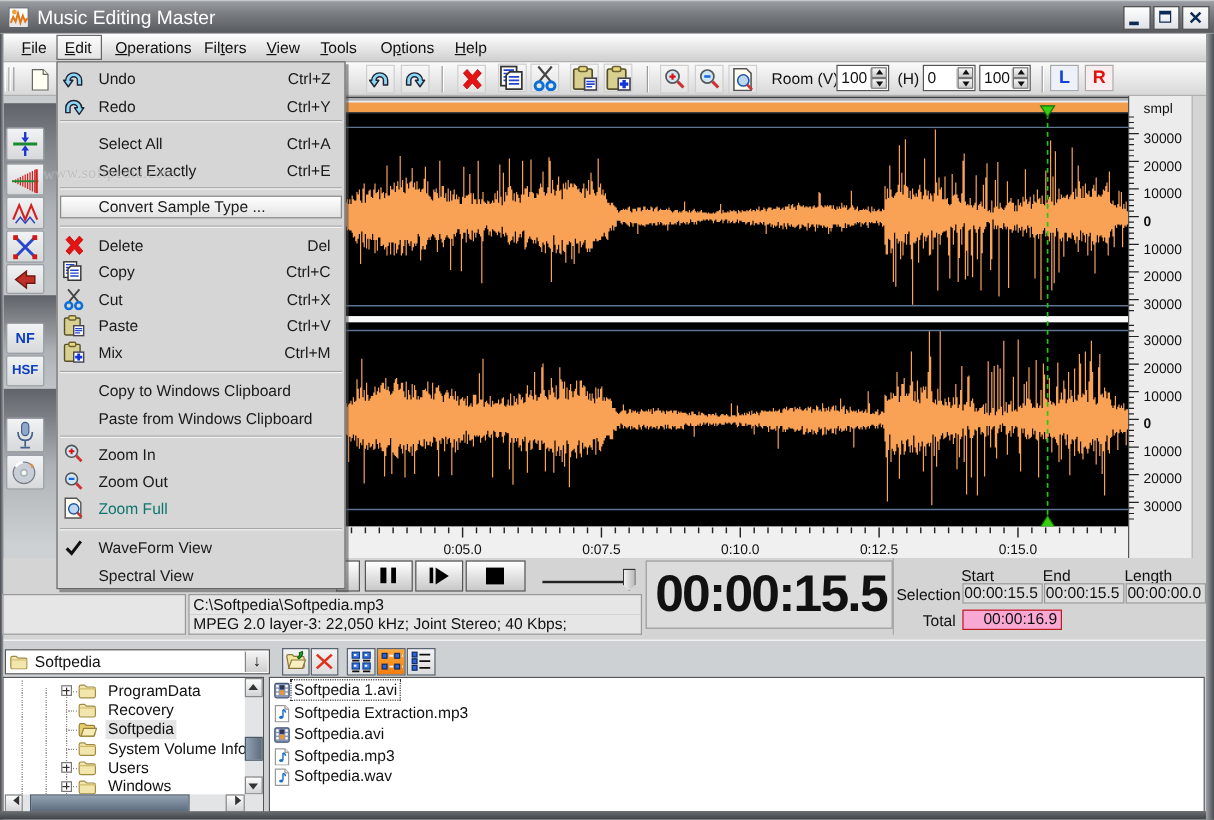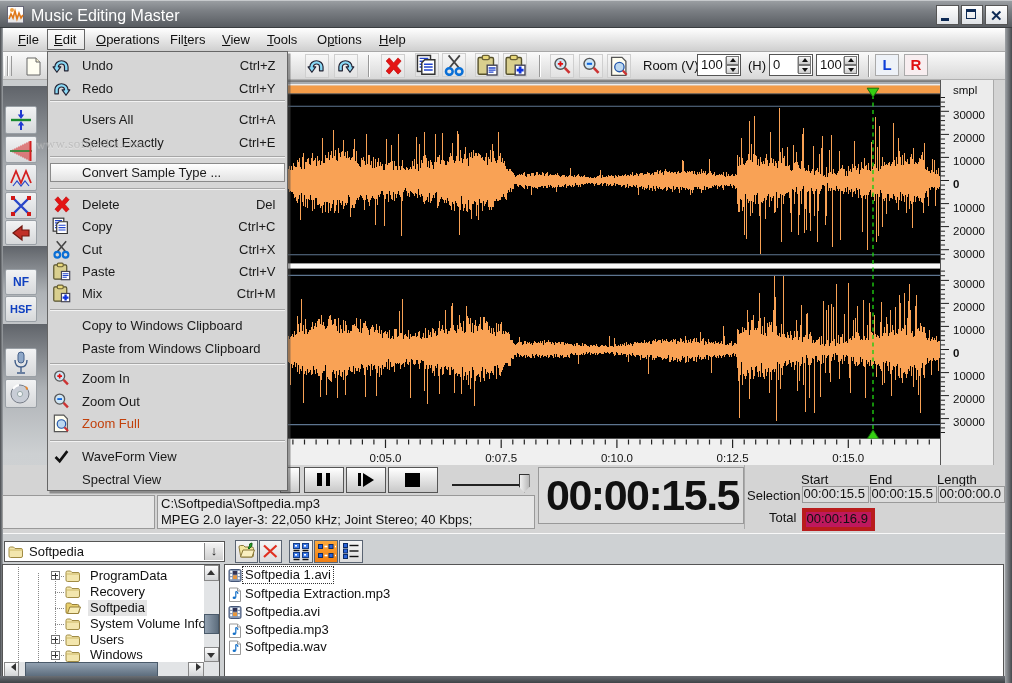--- a/index.html
+++ b/index.html
@@ -299,21 +299,21 @@
   <span class="abs" style="left:543px;top:6px;width:190px;text-align:center;font-size:43px;font-weight:bold;letter-spacing:-1.5px;white-space:nowrap">00:00:15.5</span>
   <div class="abs" style="left:740.5px;top:0;width:1px;height:64px;background:#aaa"></div>
   <span class="abs" style="left:798px;top:7px">Start</span>
   <span class="abs" style="left:866px;top:7px">End</span>
   <span class="abs" style="left:934px;top:7px">Length</span>
   <span class="abs" style="left:744px;top:23px">Selection</span>
   <div class="abs" style="left:798.5px;top:21px;width:64.5px;height:14.5px;background:#dcdcdc;border:1px solid #9a9a9a;line-height:13px;padding-left:1px">00:00:15.5</div>
   <div class="abs" style="left:866.5px;top:21px;width:64.5px;height:14.5px;background:#dcdcdc;border:1px solid #9a9a9a;line-height:13px;padding-left:1px">00:00:15.5</div>
   <div class="abs" style="left:934.5px;top:21px;width:64.5px;height:14.5px;background:#dcdcdc;border:1px solid #9a9a9a;line-height:13px;padding-left:1px">00:00:00.0</div>
   <span class="abs" style="left:766px;top:45px">Total</span>
-  <div class="abs" style="left:798.5px;top:43px;width:64.5px;height:14.5px;background:#be185d;border:4px solid #b91c1c;line-height:13px;padding-left:1px">00:00:16.9</div>
+  <div class="abs" style="left:798.5px;top:43px;width:64.5px;height:14.5px;background:#f9a8d4;border:1px solid #b91c1c;line-height:13px;padding-left:17px">00:00:16.9</div>
   <div class="abs" style="left:-1px;top:29.5px;width:152.5px;height:34.5px;background:#e6e6e6;border:1px solid #999;box-sizing:border-box"></div>
   <div class="abs" style="left:154px;top:29.5px;width:378px;height:18px;background:#e6e6e6;border:1px solid #999;box-sizing:border-box;line-height:16px;padding-left:3px;white-space:nowrap;overflow:hidden">C:\Softpedia\Softpedia.mp3</div>
   <div class="abs" style="left:154px;top:47px;width:378px;height:17px;background:#e6e6e6;border:1px solid #999;border-top:none;box-sizing:border-box;line-height:15px;padding-left:3px;white-space:nowrap;overflow:hidden">MPEG 2.0 layer-3: 22,050 kHz; Joint Stereo; 40 Kbps;</div>
 </div>
 
 <div class="abs" style="left:3px;top:533px;width:1009px;height:143px;background:#ced1d3;border-top:1px solid #f8f8f8;box-sizing:border-box">
 
   <div class="abs" style="left:1px;top:6.5px;width:221px;height:21px;background:#fff;border:1px solid #555;box-sizing:border-box">
     <span class="abs" style="left:3px;top:2px"><svg width="15" height="14" viewBox="0 0 15 14" style="">
             <path d="M1 4.5 q0-1.5 1.5-1.5 h3 l1.5 1.5 h6 q1.5 0 1.5 1.5 v6 q0 1.5-1.5 1.5 h-10.5 q-1.5 0-1.5-1.5 z" fill="#f3e6ad" stroke="#a08b44"></path>
@@ -519,21 +519,21 @@
             <g transform="scale(1.18)">
               <path d="M2.4 9.2 A5.6 5.2 0 0 1 13.6 9.2 H15.1 L11.85 13.8 L8.6 9.2 H10.6 A2.6 2.4 0 0 0 5.4 9.2 L5.4 12.6 H2.4 Z" fill="#8ad9f5" stroke="#223" stroke-width="1" stroke-linejoin="round"></path>
             </g>
           </svg></span>
         <span style="position:absolute;left:34px;color:#1a1a1a">Redo</span>
         <span style="position:absolute;right:11px;color:#1a1a1a">Ctrl+Y</span>
       </div>
       <div style="position:absolute;left:2px;right:2px;top:48.0px;height:1px;background:#a6a6a6"></div>
       <div style="position:absolute;left:2px;right:2px;top:49.0px;height:1px;background:#f2f2f2"></div>
       <div style="position:absolute;left:0;right:0;top:55.5px;height:23px;line-height:23px">
-        <span style="position:absolute;left:34px;color:#1a1a1a">Users All</span>
+        <span style="position:absolute;left:34px;color:#1a1a1a">Select All</span>
         <span style="position:absolute;right:11px;color:#1a1a1a">Ctrl+A</span>
       </div>
       <div style="position:absolute;left:0;right:0;top:78.5px;height:23px;line-height:23px">
         <span style="position:absolute;left:34px;color:#1a1a1a">Select Exactly</span>
         <span style="position:absolute;right:11px;color:#1a1a1a">Ctrl+E</span>
       </div>
       <div style="position:absolute;left:2px;right:2px;top:104.0px;height:1px;background:#a6a6a6"></div>
       <div style="position:absolute;left:2px;right:2px;top:105.0px;height:1px;background:#f2f2f2"></div>
       <div style="position:absolute;left:1.5px;right:1.5px;top:110.5px;height:19px;background:linear-gradient(#ffffff,#e2e2e2);border:1px solid #8a8a8a;box-sizing:border-box"></div>
       <div style="position:absolute;left:0;right:0;top:109.0px;height:23px;line-height:23px">
@@ -628,21 +628,21 @@
         <span style="position:absolute;left:34px;color:#1a1a1a">Zoom Out</span>
       </div>
       <div style="position:absolute;left:0;right:0;top:360.1px;height:23px;line-height:23px">
         <span style="position:absolute;left:4px;top:2px"><svg width="19" height="19" viewBox="0 0 19 19" style="">
             <g transform="scale(1.18)">
               <path d="M2 1 h8 l3 3 v11 h-11 z" fill="#fffef0" stroke="#555"></path>
               <circle cx="8" cy="8.5" r="3.6" fill="#bcd8f0" stroke="#2255aa" stroke-width="1"></circle>
               <path d="M10.6 11.2 L13.6 14.4" stroke="#c33" stroke-width="1.8"></path>
             </g>
           </svg></span>
-        <span style="position:absolute;left:34px;color:#c2410c">Zoom Full</span>
+        <span style="position:absolute;left:34px;color:#0f766e">Zoom Full</span>
       </div>
       <div style="position:absolute;left:2px;right:2px;top:387.5px;height:1px;background:#a6a6a6"></div>
       <div style="position:absolute;left:2px;right:2px;top:388.5px;height:1px;background:#f2f2f2"></div>
       <div style="position:absolute;left:0;right:0;top:393.3px;height:23px;line-height:23px">
         <span style="position:absolute;left:4px;top:2px"><svg width="19" height="19" viewBox="0 0 19 19" style="">
             <g transform="scale(1.18)">
               <path d="M3 8.5 L6.5 12 L13 3.5" stroke="#111" stroke-width="2.2" fill="none"></path>
             </g>
           </svg></span>
         <span style="position:absolute;left:34px;color:#1a1a1a">WaveForm View</span>

